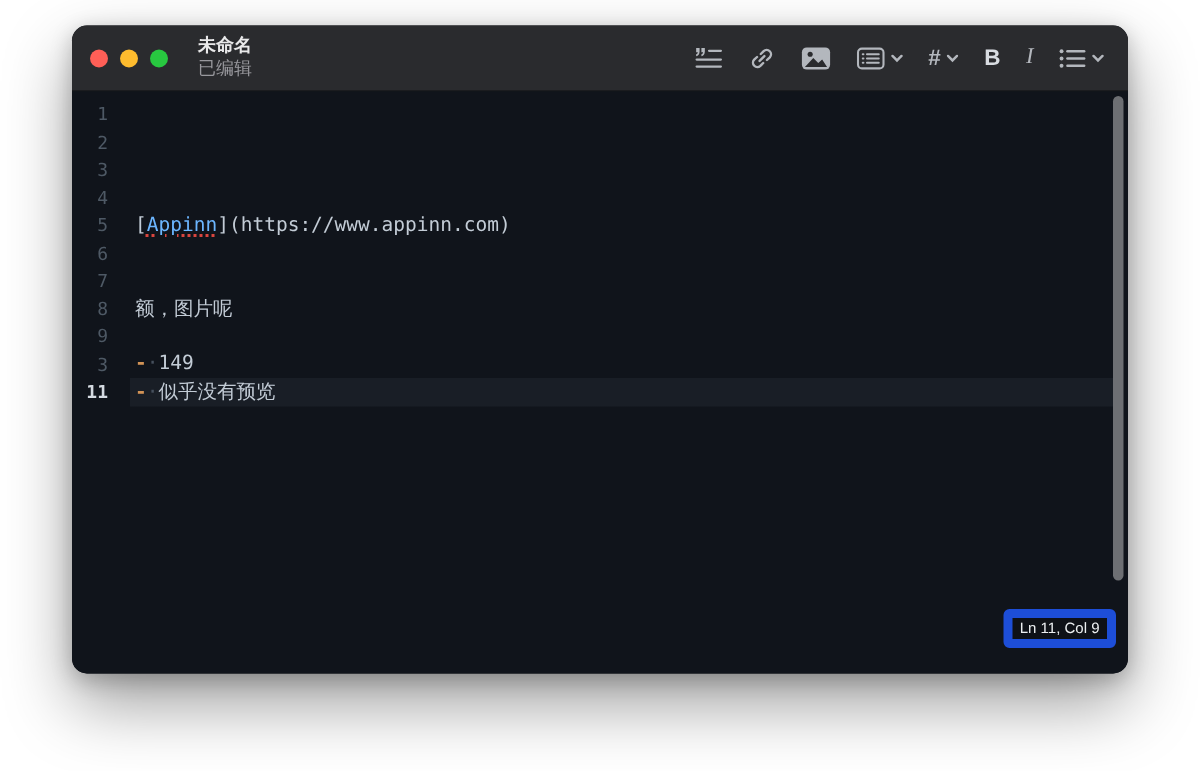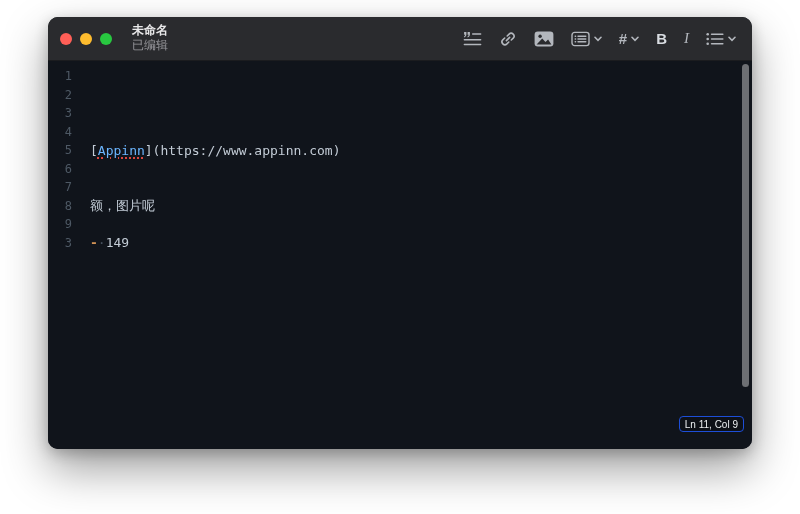--- a/index.html
+++ b/index.html
@@ -80,21 +80,21 @@
     text-underline-offset:3px;
   }
   .scrollbar-thumb {
     position:absolute; right:3px; top:3px; width:7px; height:323px;
     border-radius:4px; background:var(--scrollbar,#6d6f73);
   }
   .status-badge {
     position:absolute; right:8px; bottom:17px;
     font-size:10px; color:#eceff1;
     background:rgba(14,17,22,.85);
-    border:1px solid #1d4ed8; border-radius:4px;
+    border:6px solid #1d4ed8; border-radius:4px;
     padding:1.5px 5px;
     font-family:"Liberation Sans", sans-serif;
   }
 </style>
 </head>
 <body>
 
 <div class="window">
 
   <div class="titlebar">
@@ -198,18 +198,19 @@
         <div class="row"><span class="gutter">1</span></div>
         <div class="row"><span class="gutter">2</span><span class="code"></span></div>
         <div class="row"><span class="gutter">3</span></div>
         <div class="row"><span class="gutter">4</span><span class="code"></span></div>
         <div class="row"><span class="gutter">5</span><span class="code"><span class="seg-text">[</span><span class="seg-link">Appinn</span><span class="seg-text">](https://www.appinn.com)</span></span></div>
         <div class="row"><span class="gutter">6</span><span class="code"></span></div>
         <div class="row"><span class="gutter">7</span><span class="code"></span></div>
         <div class="row"><span class="gutter">8</span><span class="code"><span class="seg-text">额，图片呢</span></span></div>
         <div class="row"><span class="gutter">9</span><span class="code"></span></div>
         <div class="row"><span class="gutter">3</span><span class="code"><span class="seg-marker">-</span><span class="seg-dot">·</span><span class="seg-text">149</span></span></div>
+        <div class="row active"><span class="gutter">11</span><span class="code"><span class="seg-marker">-</span><span class="seg-dot">·</span><span class="seg-text">似乎没有预览</span></span></div>
       </div>
     <div class="scrollbar-thumb"></div>
     <div class="status-badge">Ln 11, Col 9</div>
   </div>
 
 </div>
 
 </body></html>

